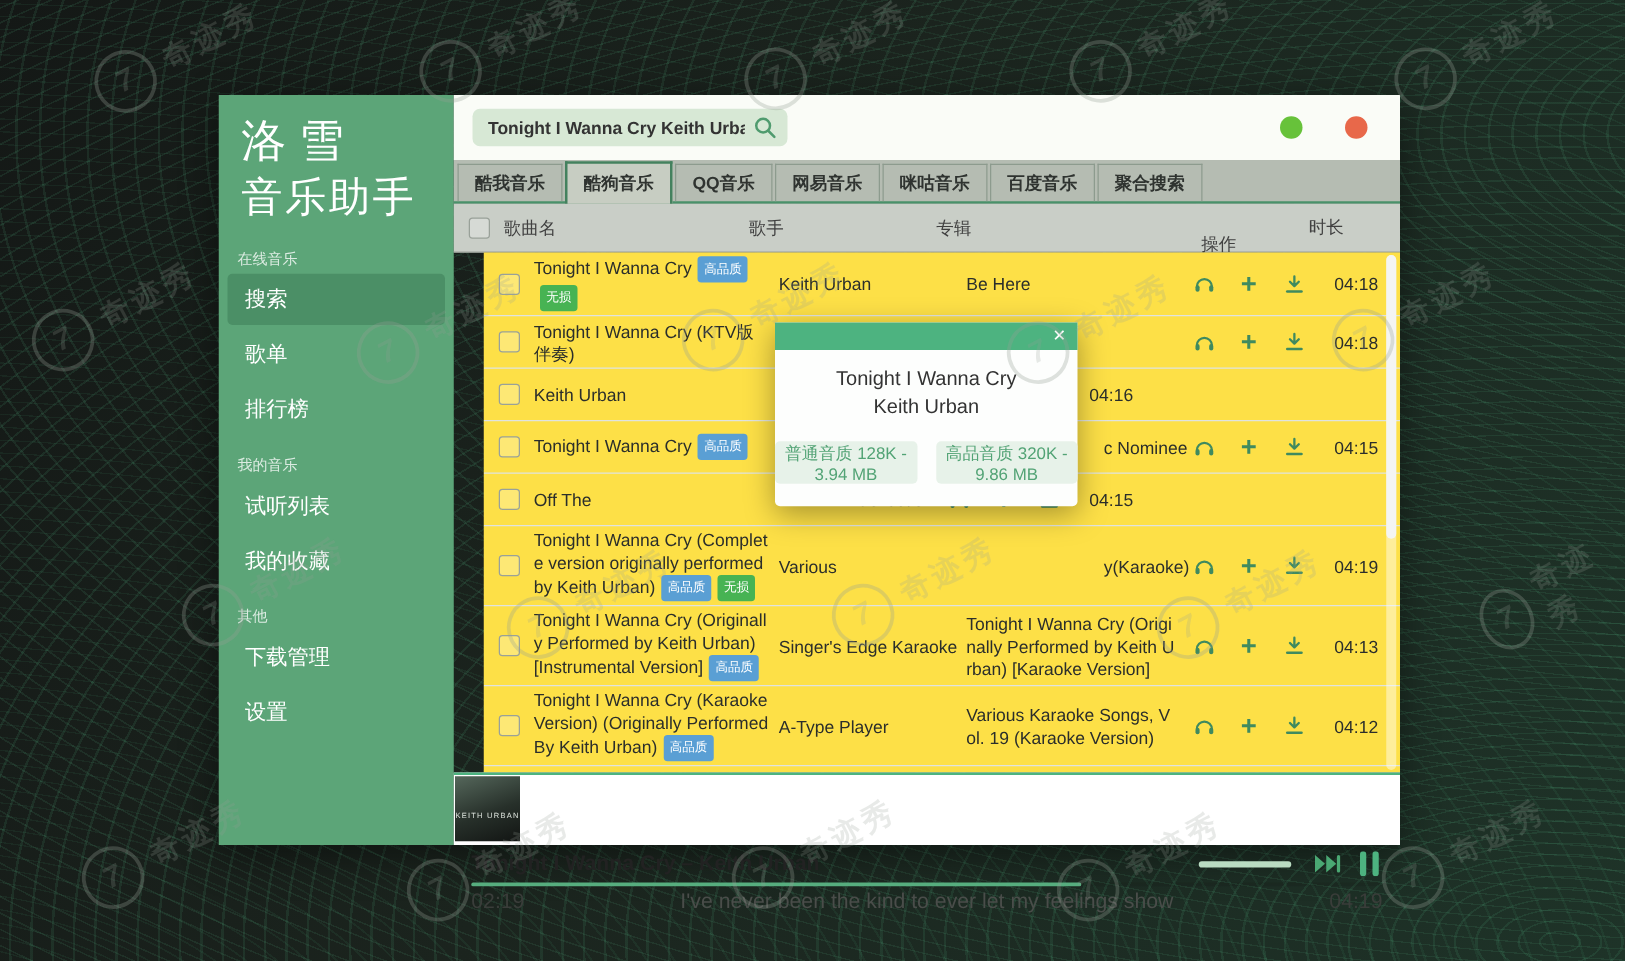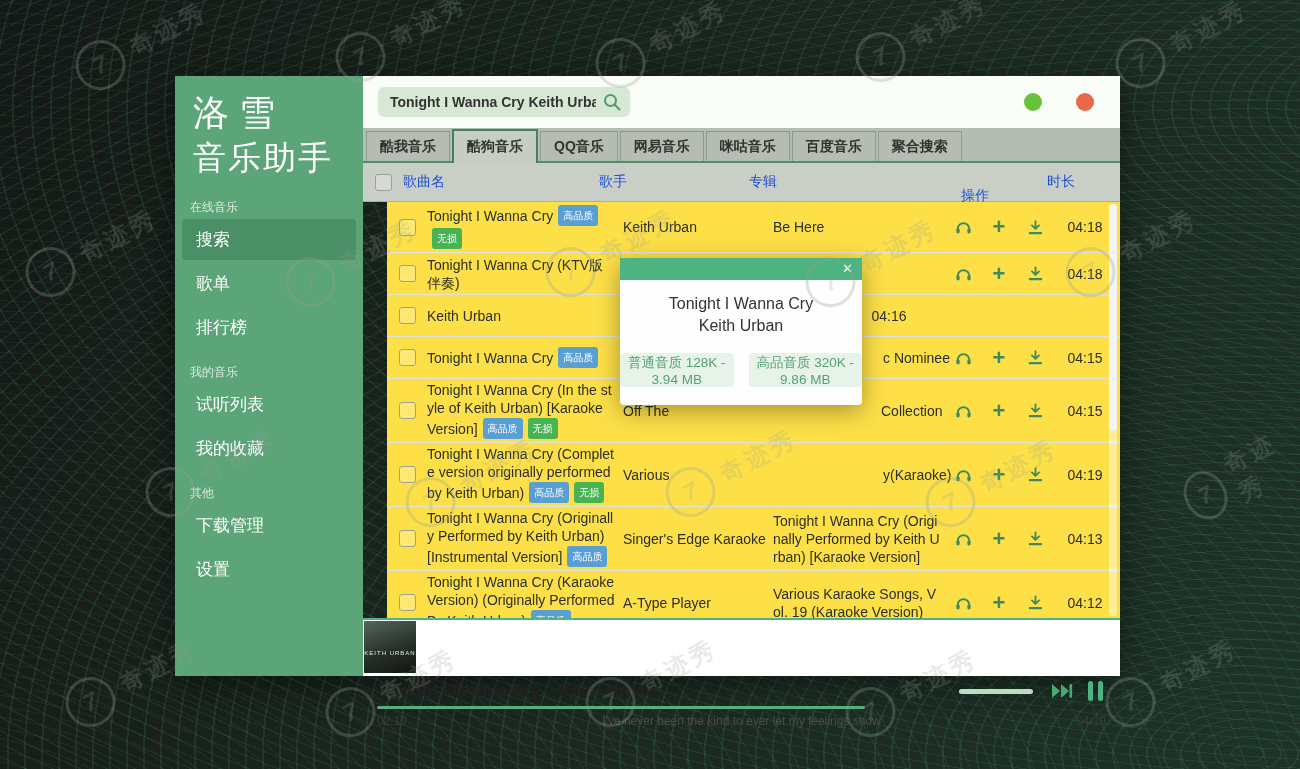--- a/index.html
+++ b/index.html
@@ -46,21 +46,21 @@
 
   
   .tabbar{height:33px;background:#b5bcb2;display:flex;align-items:stretch;flex-shrink:0;
           border-bottom:2px solid #49916a;padding-left:2px;}
   .tab{font-size:14px;font-weight:bold;color:#2f3330;padding:0 13px;display:flex;align-items:center;
        border:1px solid #8d9b8e;border-bottom:none;margin:3px 1px 0 1px;cursor:pointer;background:transparent;}
   .tab.active{background:#c7cdc2;border:2px solid #44815e;border-bottom:none;margin:1px 1px -2px 1px;z-index:2;}
 
   
   .thead{height:38px;background:#c9cec7;display:flex;align-items:center;flex-shrink:0;
-         border-bottom:1px solid #a9afa8;font-size:14px;color:#1d4ed8;font-family:Liberation Mono, monospace;}
+         border-bottom:1px solid #a9afa8;font-size:14px;color:#404040;}
   .rows{flex:1;overflow:hidden;position:relative;background:#fde047;margin-left:24px;}
   .song-row{display:flex;align-items:center;min-height:42px;padding:2px 0;border-bottom:1px solid #e0e3df;
             font-size:14px;color:#2b2e2b;cursor:pointer;box-sizing:border-box;}
   .c-check{width:40px;display:flex;justify-content:center;flex-shrink:0;}
   .checkbox{width:15px;height:15px;border:1.5px solid #99a199;border-radius:3px;background:rgba(255,255,255,0.25);display:inline-block;cursor:pointer;}
   .c-name{width:188px;margin-right:8px;word-break:break-all;line-height:18px;flex-shrink:0;}
   .c-artist{width:150px;word-break:break-all;line-height:18px;flex-shrink:0;}
   .c-album{width:170px;word-break:break-all;line-height:18px;flex-shrink:0;}
   .c-ops{width:112px;display:flex;align-items:center;justify-content:space-between;padding:0 10px;box-sizing:border-box;flex-shrink:0;}
   .c-dur{width:60px;text-align:center;flex-shrink:0;}
@@ -82,21 +82,21 @@
   .art{width:52px;height:52px;margin:1px;background:linear-gradient(160deg,#55675b 0%,#27302a 55%,#121513 100%);
        color:#dfe6df;display:flex;align-items:center;justify-content:center;flex-shrink:0;}
   .art span{font-size:6px;letter-spacing:1px;transform:translateY(6px);}
   .pbody{flex:1;padding:5px 14px 0 14px;display:flex;flex-direction:column;min-width:0;}
   .prow1{display:flex;align-items:center;height:24px;}
   .ptitle{flex:1;font-size:17px;font-weight:600;color:#222;white-space:nowrap;overflow:hidden;}
   .vol{width:74px;height:5px;border-radius:3px;background:#b9dcc2;margin-right:18px;cursor:pointer;}
   .pctrl{margin-right:14px;cursor:pointer;display:flex;align-items:center;}
   .progress{height:3px;background:rgba(0,0,0,0.07);margin:3px 0 2px 0;border-radius:2px;cursor:pointer;}
   .progress .fill{height:3px;background:#56ad7e;border-radius:2px;}
-  .prow2{display:flex;align-items:center;font-size:12px;color:#3a3d3a;height:20px;gap:30px;}
+  .prow2{display:flex;align-items:center;font-size:17px;color:#3a3d3a;height:20px;gap:30px;}
   .ptime{width:60px;}
   .plyric{flex:1;text-align:center;color:#4a4d4a;}
   .ptotal{width:60px;text-align:right;}
 
   
   .modal{position:absolute;left:257px;top:182px;width:242px;background:#fdfefd;z-index:20;
          border-radius:0 0 4px 4px;box-shadow:0 6px 24px rgba(0,0,0,0.35);}
   .modal-head{height:22px;background:#4db380;display:flex;align-items:center;justify-content:flex-end;}
   .modal-close{color:#fff;font-size:13px;font-weight:bold;padding:0 9px;cursor:pointer;line-height:22px;}
   .modal-title{margin:13px 10px 4px 10px;text-align:center;font-size:16px;line-height:22px;color:#333;}
@@ -346,21 +346,20 @@
                 <path d="M4 20 h16" stroke="#3f8a5f" stroke-width="3" stroke-linecap="round"></path>
               </svg>
             </span>
           </span>
           <span class="c-dur">04:15</span>
         </div>
         <div class="song-row">
           <span class="c-check">
             <span class="checkbox"></span>
           </span>
-          <span class="c-name">Tonight I Wanna Cry (In the style of Keith Urban) [Karaoke Version]<span class="badge hq">高品质</span><span class="badge lossless">无损</span></span>
           <span class="c-artist">Off The</span>
           <span class="c-album">Collection</span>
           <span class="c-ops">
             <span class="op-ic">
               <svg width="19" height="18" viewBox="0 0 24 24">
                 <path d="M4 15 a8 8 0 0 1 16 0" fill="none" stroke="#3f8a5f" stroke-width="2.4"></path>
                 <rect x="2.5" y="13.5" width="4.4" height="7" rx="2.2" fill="#3f8a5f"></rect>
                 <rect x="17.1" y="13.5" width="4.4" height="7" rx="2.2" fill="#3f8a5f"></rect>
               </svg>
             </span>

